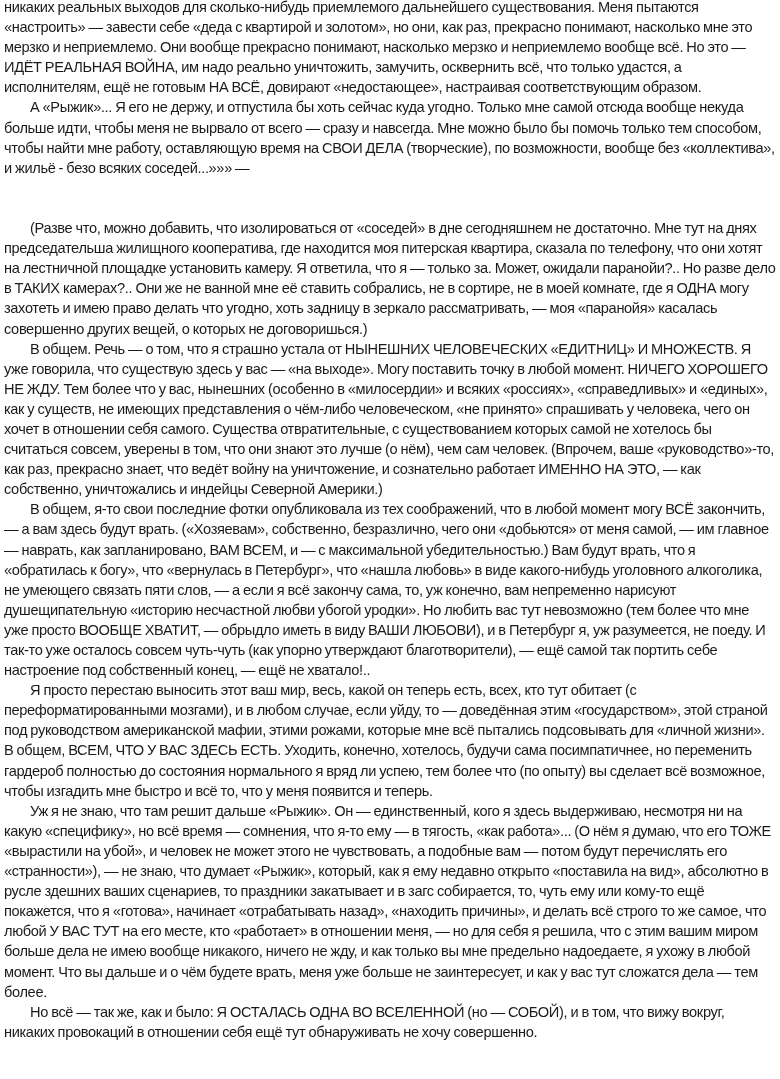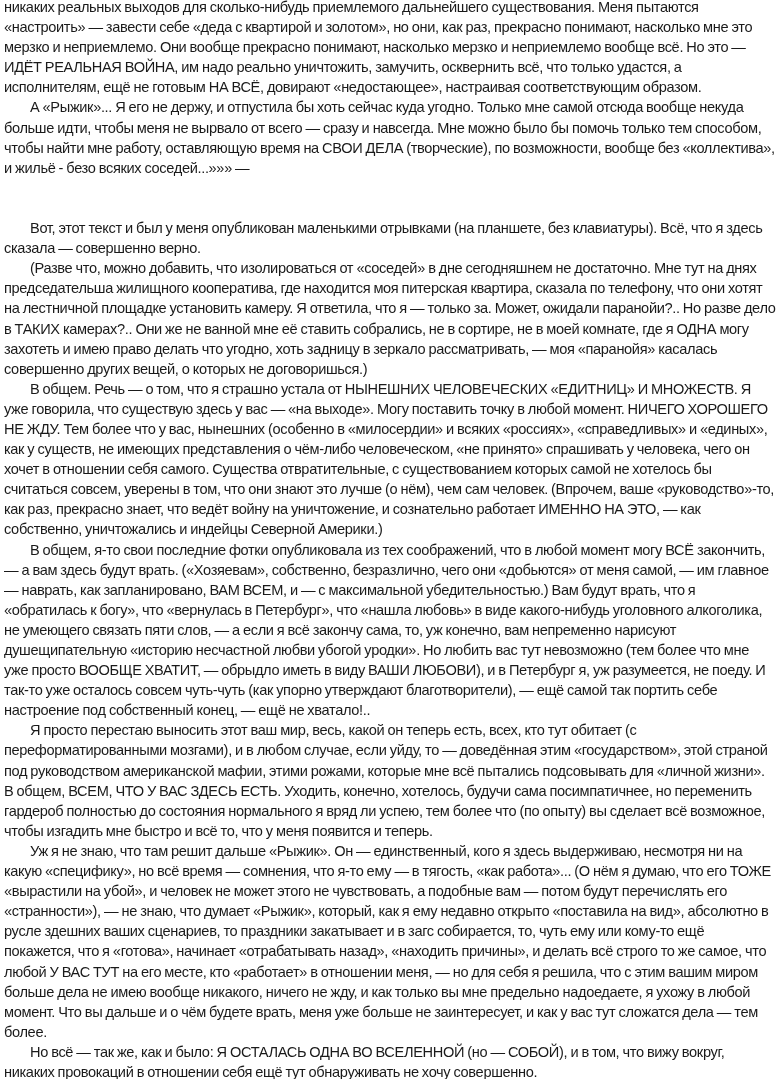--- a/index.html
+++ b/index.html
@@ -33,21 +33,20 @@
       height: 40.2px;
     }
   </style>
 </head>
 <body>
 
 <div class="doc">
   <p class="p no-indent">никаких реальных выходов для сколько-нибудь приемлемого дальнейшего существования. Меня пытаются «настроить» — завести себе «деда с квартирой и золотом», но они, как раз, прекрасно понимают, насколько мне это мерзко и неприемлемо. Они вообще прекрасно понимают, насколько мерзко и неприемлемо вообще всё. Но это — ИДЁТ РЕАЛЬНАЯ ВОЙНА, им надо реально уничтожить, замучить, осквернить всё, что только удастся, а исполнителям, ещё не готовым НА ВСЁ, довирают «недостающее», настраивая соответствующим образом.</p>
   <p class="p">А «Рыжик»... Я его не держу, и отпустила бы хоть сейчас куда угодно. Только мне самой отсюда вообще некуда больше идти, чтобы меня не вырвало от всего — сразу и навсегда. Мне можно было бы помочь только тем способом, чтобы найти мне работу, оставляющую время на СВОИ ДЕЛА (творческие), по возможности, вообще без «коллектива», и жильё - безо всяких соседей...»»» —</p>
   <div class="blank"></div>
-  <p class="p">Вот, этот текст и был у меня опубликован маленькими отрывками (на планшете, без клавиатуры). Всё, что я здесь сказала — совершенно верно.</p>
   <p class="p">(Разве что, можно добавить, что изолироваться от «соседей» в дне сегодняшнем не достаточно. Мне тут на днях председательша жилищного кооператива, где находится моя питерская квартира, сказала по телефону, что они хотят на лестничной площадке установить камеру. Я ответила, что я — только за. Может, ожидали паранойи?.. Но разве дело в ТАКИХ камерах?.. Они же не ванной мне её ставить собрались, не в сортире, не в моей комнате, где я ОДНА могу захотеть и имею право делать что угодно, хоть задницу в зеркало рассматривать, — моя «паранойя» касалась совершенно других вещей, о которых не договоришься.)</p>
   <p class="p">В общем. Речь — о том, что я страшно устала от НЫНЕШНИХ ЧЕЛОВЕЧЕСКИХ «ЕДИТНИЦ»  И МНОЖЕСТВ. Я уже говорила, что существую здесь у вас — «на выходе». Могу поставить точку в любой момент. НИЧЕГО ХОРОШЕГО НЕ ЖДУ. Тем более что у вас, нынешних (особенно в «милосердии» и всяких «россиях», «справедливых» и «единых», как у существ, не имеющих представления о чём-либо человеческом, «не принято» спрашивать у человека, чего он хочет в отношении себя самого. Существа отвратительные, с  существованием которых самой не хотелось бы считаться совсем, уверены в том, что они знают это лучше (о нём), чем сам человек. (Впрочем, ваше «руководство»-то, как раз, прекрасно знает, что ведёт войну на уничтожение, и сознательно работает ИМЕННО НА ЭТО, — как собственно, уничтожались и индейцы Северной Америки.)</p>
   <p class="p">В общем, я-то свои последние фотки опубликовала из тех соображений, что в любой момент могу ВСЁ закончить, — а вам здесь будут врать. («Хозяевам», собственно, безразлично, чего они «добьются» от меня самой, — им главное — наврать, как запланировано, ВАМ ВСЕМ, и — с максимальной убедительностью.) Вам будут врать, что я «обратилась к богу», что «вернулась в Петербург», что «нашла любовь» в виде какого-нибудь уголовного алкоголика, не умеющего связать пяти слов, — а если я всё закончу сама, то, уж конечно, вам непременно нарисуют душещипательную «историю несчастной любви убогой уродки». Но любить вас тут невозможно (тем более что мне уже просто ВООБЩЕ ХВАТИТ, — обрыдло иметь в виду ВАШИ ЛЮБОВИ), и в Петербург я, уж разумеется, не поеду. И так-то уже осталось совсем чуть-чуть (как упорно утверждают благотворители), — ещё самой так портить себе настроение под собственный конец, — ещё не хватало!..</p>
   <p class="p">Я просто перестаю выносить этот ваш мир, весь, какой он теперь есть, всех, кто тут обитает (с переформатированными мозгами), и в любом случае, если уйду, то — доведённая этим «государством», этой страной под руководством американской мафии, этими рожами, которые мне всё пытались подсовывать для «личной жизни». В общем, ВСЕМ, ЧТО У ВАС ЗДЕСЬ ЕСТЬ. Уходить, конечно, хотелось, будучи сама посимпатичнее, но переменить гардероб полностью до состояния нормального я вряд ли успею, тем более что (по опыту) вы сделает всё возможное, чтобы изгадить мне быстро и всё то, что у меня появится и теперь.</p>
   <p class="p">Уж я не знаю, что там решит дальше «Рыжик». Он — единственный, кого я здесь выдерживаю, несмотря ни на какую «специфику», но всё время — сомнения, что я-то ему — в тягость, «как работа»... (О нём я думаю, что его ТОЖЕ «вырастили на убой», и человек не может этого не чувствовать, а подобные вам — потом будут перечислять его «странности»), — не знаю, что думает «Рыжик», который, как я ему недавно открыто «поставила на вид», абсолютно в русле здешних ваших сценариев, то праздники закатывает и в загс собирается, то, чуть ему или кому-то ещё покажется, что я «готова», начинает «отрабатывать назад», «находить причины», и делать всё строго то же самое, что любой У ВАС ТУТ на его месте, кто «работает» в отношении меня, — но для себя я решила, что с этим вашим миром больше дела не имею вообще никакого, ничего не жду, и как только вы мне предельно надоедаете, я ухожу в любой момент. Что вы дальше и о чём будете врать, меня уже больше не заинтересует, и как у вас тут сложатся дела — тем более.</p>
   <p class="p">Но всё — так же, как и было: Я ОСТАЛАСЬ ОДНА ВО ВСЕЛЕННОЙ (но — СОБОЙ), и в том, что вижу вокруг, никаких провокаций в отношении себя ещё тут обнаруживать не хочу совершенно.</p>
 
 </div>
 
 </body></html>

